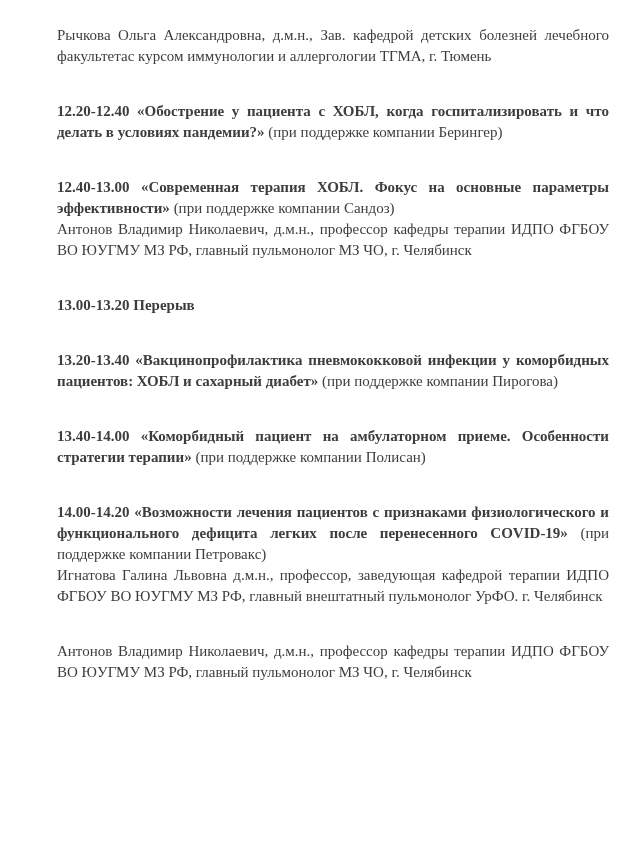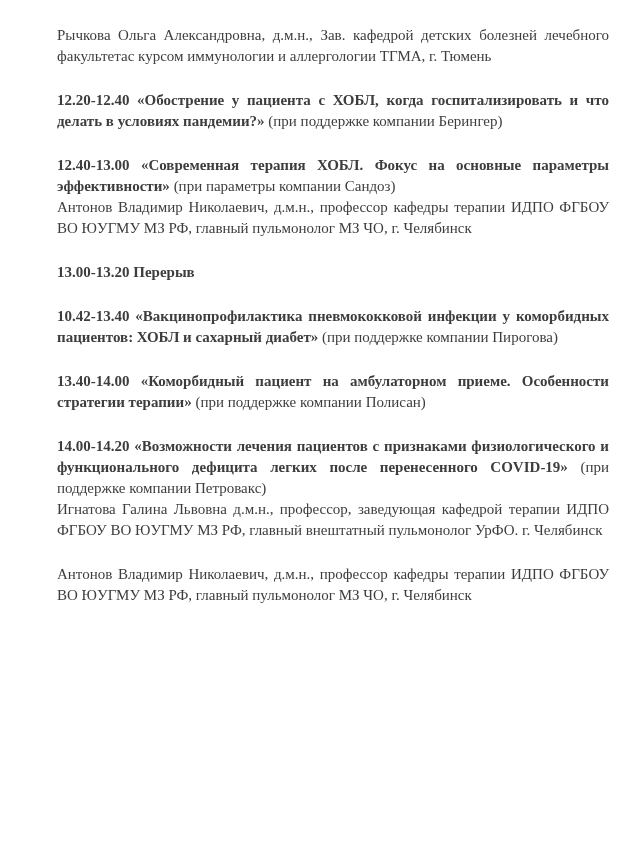--- a/index.html
+++ b/index.html
@@ -19,21 +19,21 @@
     font-family: "Liberation Serif", "DejaVu Serif", serif;
     font-size: 15px;
     line-height: 21px;
     color: #3d3d3d;
   }
   .p {
     margin: 0;
     text-align: justify;
   }
   .block {
-    margin-top: 23px;
+    margin-top: 34px;
   }
   .block:first-child {
     margin-top: 0;
   }
   .b {
     font-weight: bold;
   }
   .speaker:empty {
     display: none;
   }
@@ -45,31 +45,31 @@
 
   <div class="block">
     <p class="p speaker">Рычкова Ольга Александровна, д.м.н., Зав. кафедрой детских болезней лечебного факультетас курсом иммунологии и аллергологии ТГМА, г. Тюмень</p>
   </div>
 
   <div class="block">
     <p class="p title"><span class="b">12.20-12.40 «Обострение у пациента с ХОБЛ, когда госпитализировать и что делать в условиях пандемии?»</span><span> (при поддержке компании Берингер)</span></p>
   </div>
 
   <div class="block">
-    <p class="p title"><span class="b">12.40-13.00 «Современная терапия ХОБЛ. Фокус на основные параметры эффективности»</span><span> (при параметры компании Сандоз)</span></p>
+    <p class="p title"><span class="b">12.40-13.00 «Современная терапия ХОБЛ. Фокус на основные параметры эффективности»</span><span> (при поддержке компании Сандоз)</span></p>
     <p class="p speaker">Антонов Владимир Николаевич, д.м.н., профессор кафедры терапии ИДПО ФГБОУ ВО ЮУГМУ МЗ РФ, главный пульмонолог МЗ ЧО, г. Челябинск</p>
   </div>
 
   <div class="block">
     <p class="p title"><span class="b">13.00-13.20 Перерыв</span><span></span></p>
 
   </div>
 
   <div class="block">
-    <p class="p title"><span class="b">10.42-13.40 «Вакцинопрофилактика пневмококковой инфекции у коморбидных пациентов: ХОБЛ и сахарный диабет»</span><span> (при поддержке компании Пирогова)</span></p>
+    <p class="p title"><span class="b">13.20-13.40 «Вакцинопрофилактика пневмококковой инфекции у коморбидных пациентов: ХОБЛ и сахарный диабет»</span><span> (при поддержке компании Пирогова)</span></p>
   </div>
 
   <div class="block">
     <p class="p title"><span class="b">13.40-14.00 «Коморбидный пациент на амбулаторном приеме. Особенности стратегии терапии»</span><span> (при поддержке компании Полисан)</span></p>
   </div>
 
   <div class="block">
     <p class="p title"><span class="b">14.00-14.20 «Возможности лечения пациентов с признаками физиологического и функционального дефицита легких после перенесенного COVID-19»</span><span> (при поддержке компании Петровакс)</span></p>
     <p class="p speaker">Игнатова Галина Львовна д.м.н., профессор, заведующая кафедрой терапии ИДПО ФГБОУ ВО ЮУГМУ МЗ РФ, главный внештатный пульмонолог УрФО. г. Челябинск</p>
   </div>

